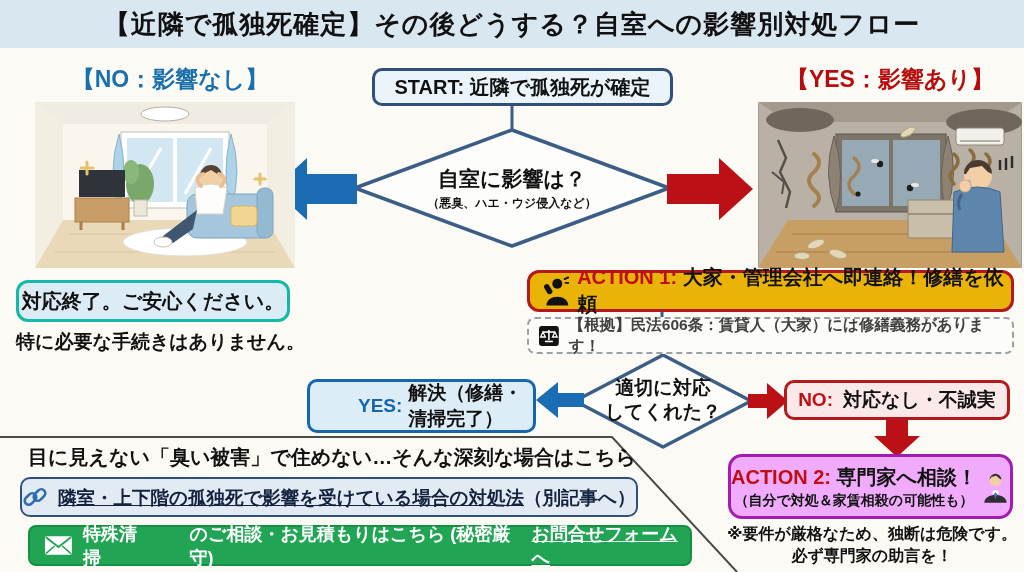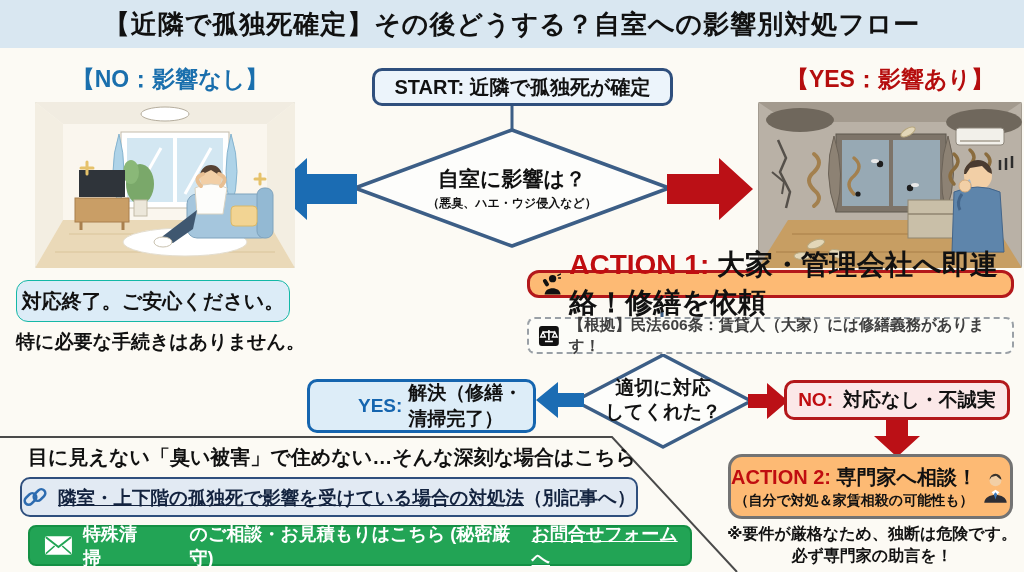--- a/index.html
+++ b/index.html
@@ -18,42 +18,42 @@
   .lbl-no  { left:50px; top:64px; width:240px; text-align:center; color:#1a6fad; font-size:23px; font-weight:bold; }
   .lbl-yes { left:770px; top:64px; width:240px; text-align:center; color:#b50d0d; font-size:23px; font-weight:bold; }
 
   .illo { position:absolute; border-radius:2px; }
   .illo-ok  { left:35px;  top:102px; }
   .illo-bad { left:758px; top:102px; }
 
   .box { position:absolute; display:flex; align-items:center; justify-content:center; font-weight:bold; }
   .start-box { left:372px; top:68px; width:301px; height:38px; background:#ecf4fb; border:3px solid #2f4f7d;
                border-radius:10px; font-size:20px; color:#111; }
-  .done-box  { left:16px; top:280px; width:274px; height:42px; background:#dcecf7; border:1px solid #14b8a6;
+  .done-box  { left:16px; top:280px; width:274px; height:42px; background:#dcecf7; border:3px solid #14b8a6;
                border-radius:12px; font-size:20px; color:#111; }
   .done-note { left:16px; top:329px; width:274px; text-align:center; font-size:19px; font-weight:bold; color:#111; }
 
-  .action1 { left:527px; top:270px; width:487px; height:28px; background:#fdba74; border:3px solid #b3181b;
-             border-radius:12px; font-size:28px; color:#111; justify-content:flex-start; padding-left:10px; gap:8px; }
+  .action1 { left:527px; top:270px; width:487px; height:42px; background:#eab308; border:3px solid #b3181b;
+             border-radius:12px; font-size:20px; color:#111; justify-content:flex-start; padding-left:10px; gap:8px; }
   .legal   { left:527px; top:317px; width:487px; height:37px; background:#fcfcf8; border:2px dashed #9aa0a6;
              border-radius:8px; font-size:15.5px; color:#404040; justify-content:flex-start; padding-left:8px; gap:8px; }
 
   .d1-text { left:362px; top:165px; width:300px; text-align:center; color:#111; }
   .d1-text .l1 { font-size:21px; font-weight:bold; }
   .d1-text .l2 { font-size:12px; font-weight:bold; margin-top:2px; }
   .d2-text { left:588px; top:376px; width:150px; text-align:center; color:#111; font-size:19px; font-weight:bold; line-height:1.25; }
 
   .yes-box { left:307px; top:379px; width:229px; height:54px; background:#ddedf8; border:3px solid #1565af;
              border-radius:10px; font-size:19px; color:#111; gap:6px;padding-left:48px; }
   .no-box  { left:784px; top:380px; width:226px; height:40px; background:#fbe8e8; border:3px solid #b3181b;
              border-radius:10px; font-size:19px; color:#111; gap:10px; }
   .pfx-blue { color:#1565af; }
   .pfx-red  { color:#c00d10; }
 
-  .action2 { left:728px; top:454px; width:285px; height:65px; background:#fdba74; border:3px solid #737373;
+  .action2 { left:728px; top:454px; width:285px; height:65px; background:#f0abfc; border:3px solid #a21caf;
              border-radius:14px; display:flex; align-items:center; justify-content:center; gap:4px; }
   .action2 .txt { text-align:center; font-weight:bold; color:#111; }
   .action2 .t1 { font-size:20px; white-space:nowrap; }
   .action2 .t2 { font-size:14px; white-space:nowrap; margin-top:1px; }
 
   .caution { left:722px; top:523px; width:300px; text-align:center; font-size:16px; font-weight:bold; color:#111; line-height:1.4; }
 
   .smell-h { left:28px; top:444px; width:600px; font-size:20px; font-weight:bold; color:#111; }
   .link-box { left:20px; top:477px; width:618px; height:40px; background:#e2eaf3; border:2.5px solid #2f4f7d;
               border-radius:10px; justify-content:flex-start; gap:10px; font-size:18.5px; color:#13233f; }

